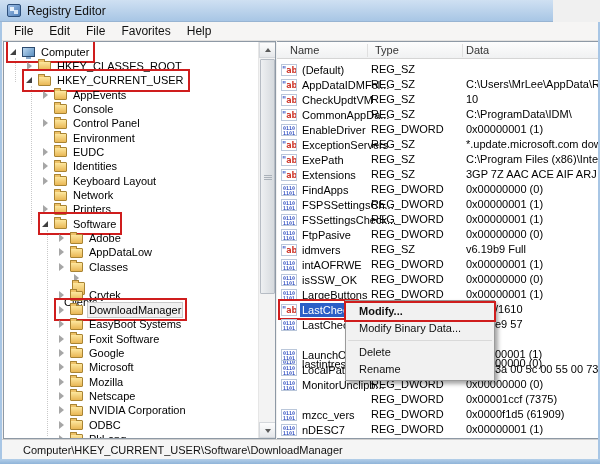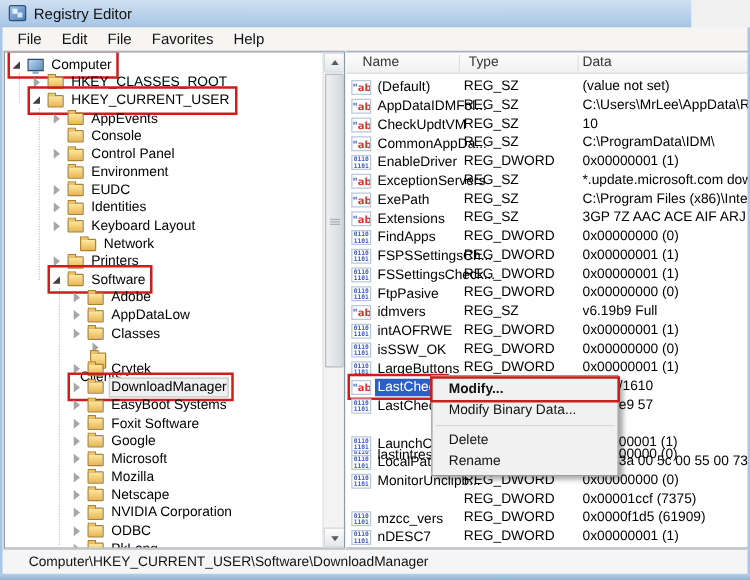--- a/index.html
+++ b/index.html
@@ -155,21 +155,21 @@
         <div class="trow" style="top: 116.8px; left: 38px;">
           <span class="tri closed"></span>
           <span class="ico-folder"></span>
           <span class="tlabel">Identities</span>
         </div>
         <div class="trow" style="top: 131.15px; left: 38px;">
           <span class="tri closed"></span>
           <span class="ico-folder"></span>
           <span class="tlabel">Keyboard Layout</span>
         </div>
-        <div class="trow" style="top: 145.5px; left: 48px;">
+        <div class="trow" style="top: 145.5px; left: 38px;">
           <span class="tri none"></span>
           <span class="ico-folder"></span>
           <span class="tlabel">Network</span>
         </div>
         <div class="trow" style="top: 159.85px; left: 38px;">
           <span class="tri closed"></span>
           <span class="ico-folder"></span>
           <span class="tlabel">Printers</span>
         </div>
         <div class="trow boxed" style="top: 174.2px; left: 38px;">
@@ -268,21 +268,20 @@
       <span class="hsep" style="left:90px;"></span>
       <span class="hsep" style="left:185px;"></span>
     </div>
     <div id="list-rows">
         <div class="lrow" style="top: 20px;">
           <span class="nwrap">
             <span class="ico-str">ab</span>
             <span class="nlabel">(Default)</span>
           </span>
           <span class="tcell">REG_SZ</span>
-          <span class="dcell">(value not set)</span>
         </div>
         <div class="lrow" style="top: 35px;">
           <span class="nwrap">
             <span class="ico-str">ab</span>
             <span class="nlabel">AppDataIDMFol...</span>
           </span>
           <span class="tcell">REG_SZ</span>
           <span class="dcell">C:\Users\MrLee\AppData\Roam</span>
         </div>
         <div class="lrow" style="top: 50px;">

